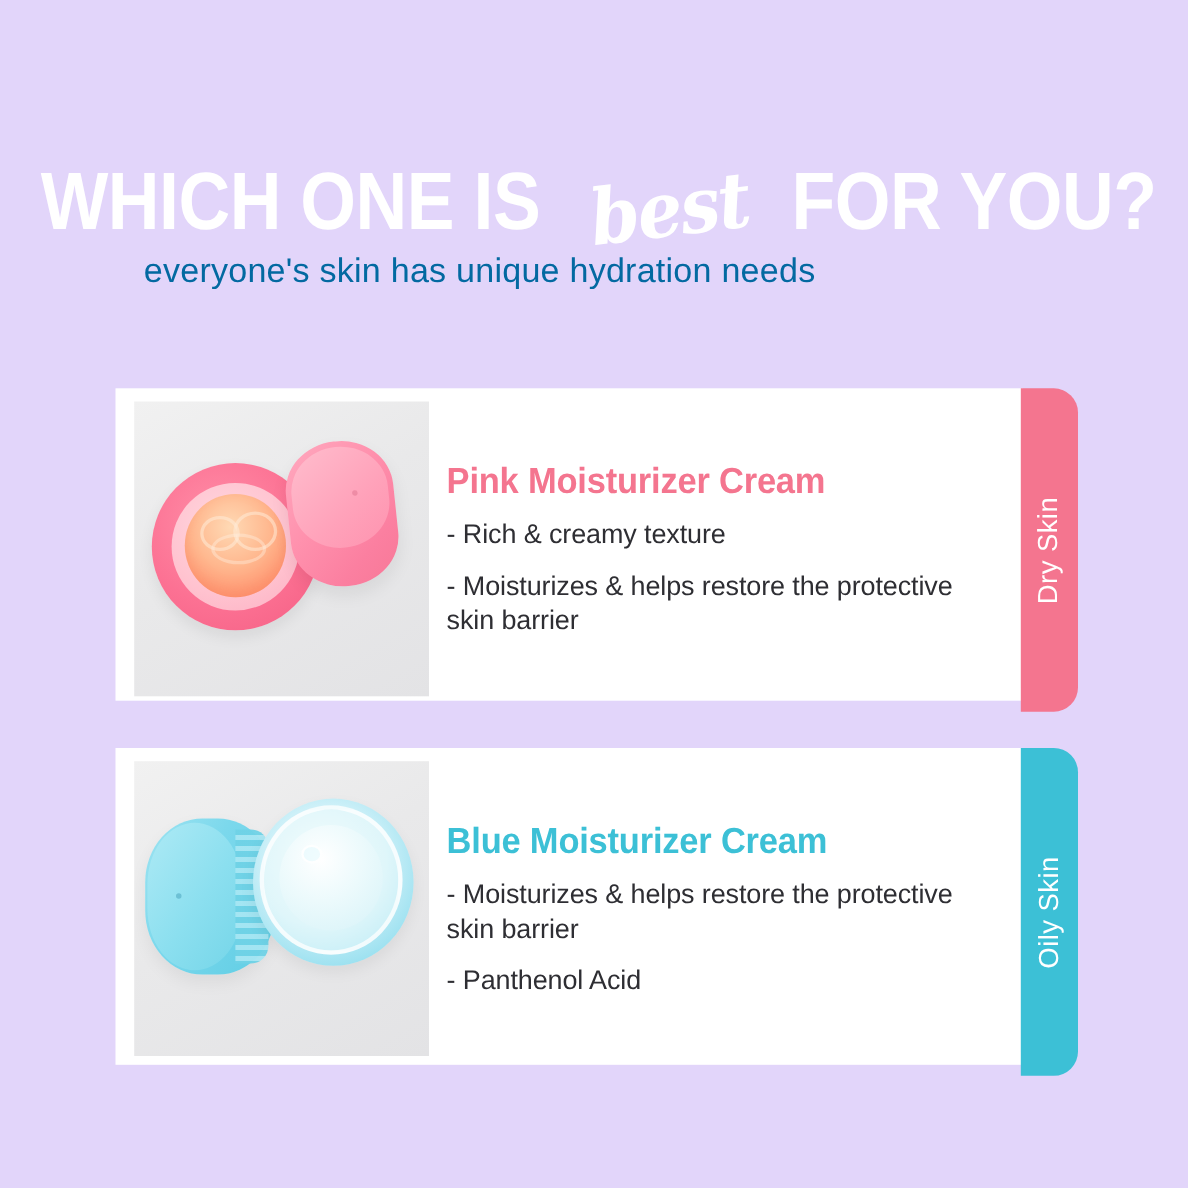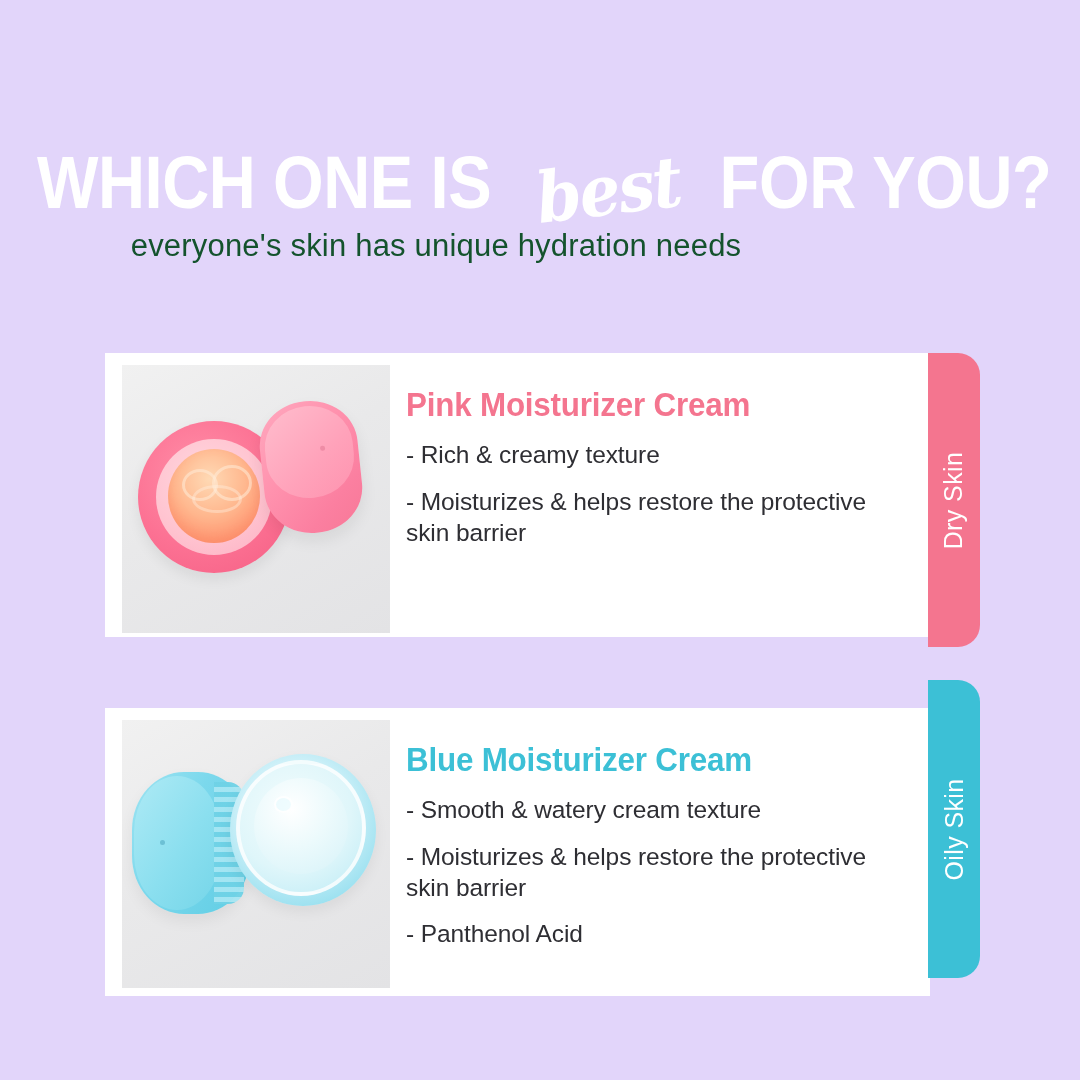--- a/index.html
+++ b/index.html
@@ -59,34 +59,34 @@
     transform: rotate(-7deg) scaleX(0.92);
     transform-origin: center bottom;
     letter-spacing: -2px;
   }
   .subtitle {
     position: absolute;
     top: 228px;
     left: 0;
     width: 872px;
     font-size: 31px;
-    color: #14532d;
+    color: #0369a1;
     letter-spacing: 0.2px;
     font-weight: normal;
   }
 
   
   .card {
     position: absolute;
     left: 105px;
     width: 825px;
     background: #FFFFFF;
   }
   .card-pink  { top: 353px; height: 284px; }
-  .card-blue  { top: 708px; height: 288px; }
+  .card-blue  { top: 680px; height: 288px; }
 
   .card-inner {
     display: flex;
     height: 100%;
     align-items: flex-start;
   }
 
   .thumb {
     width: 268px;
     height: 268px;
@@ -245,20 +245,21 @@
     height: 13px;
     border-radius: 50%;
     border: 2px solid rgba(255,255,255,0.9);
     background: rgba(230,250,253,0.6);
   }
 
   
   .card-text {
     flex: 1;
     padding: 34px 0 0 16px;
+    margin-top: 32px;
   }
   .card-title {
     font-family: "Liberation Sans Narrow", "Liberation Sans", sans-serif;
     font-weight: bold;
     font-size: 33px;
     line-height: 1.1;
     margin: 0 0 16px 0;
     letter-spacing: -0.2px;
     transform: scaleX(0.95);
     transform-origin: left center;
@@ -363,21 +364,20 @@
         <div class="bl-jar-rim">
           <div class="bl-gel">
             <div class="bl-bubble"></div>
           </div>
         </div>
       </div>
     </div>
 
     <div class="card-text">
       <h2 class="card-title title-blue">Blue Moisturizer Cream</h2>
-      <p class="bullet">- Smooth &amp; watery cream texture</p>
       <p class="bullet">- Moisturizes &amp; helps restore the protective skin barrier</p>
       <p class="bullet">- Panthenol Acid</p>
     </div>
 
   </div>
 </div>
 <div class="tab tab-blue">
   <span class="tab-label">Oily Skin</span>
 </div>
 

